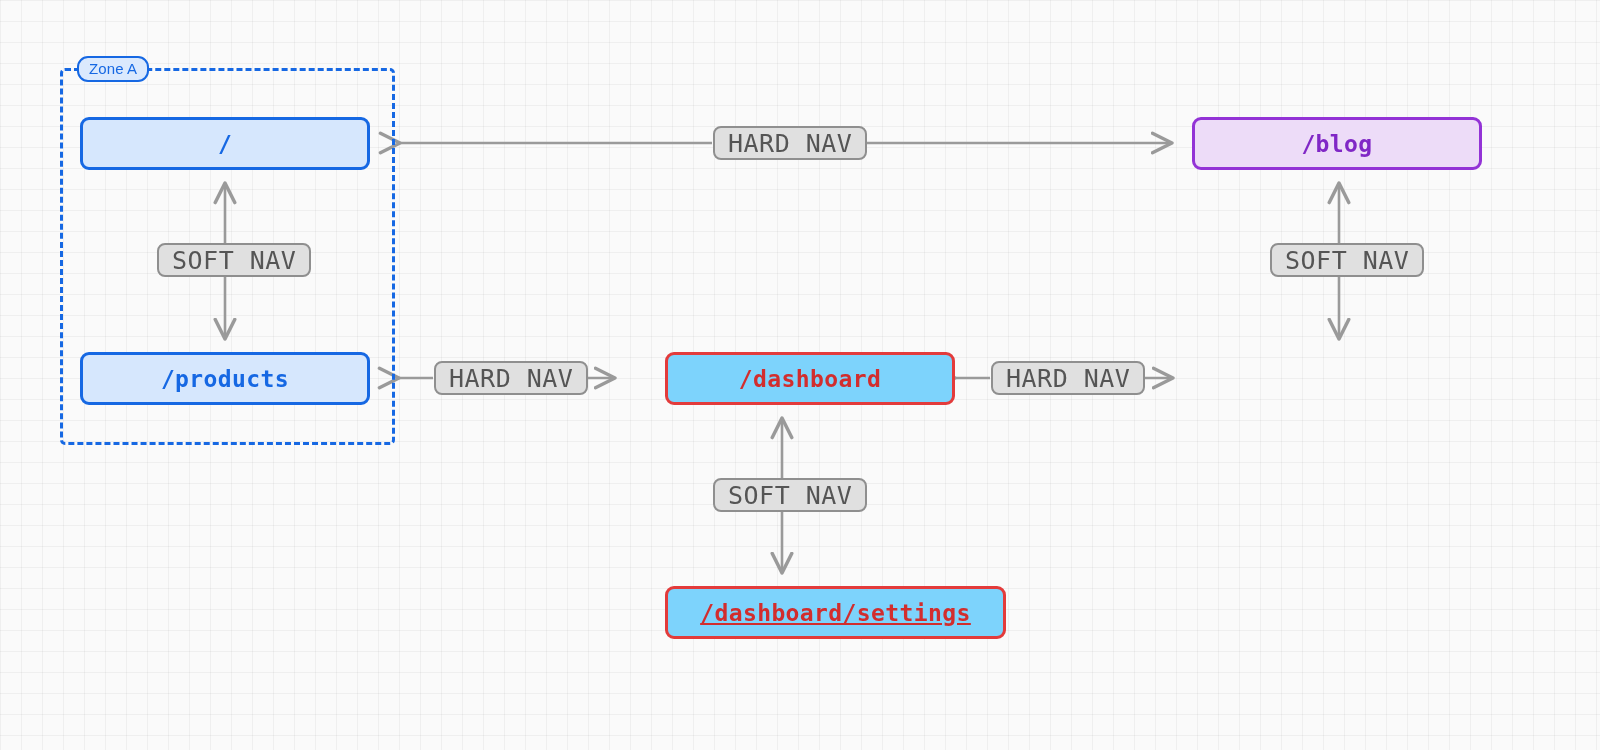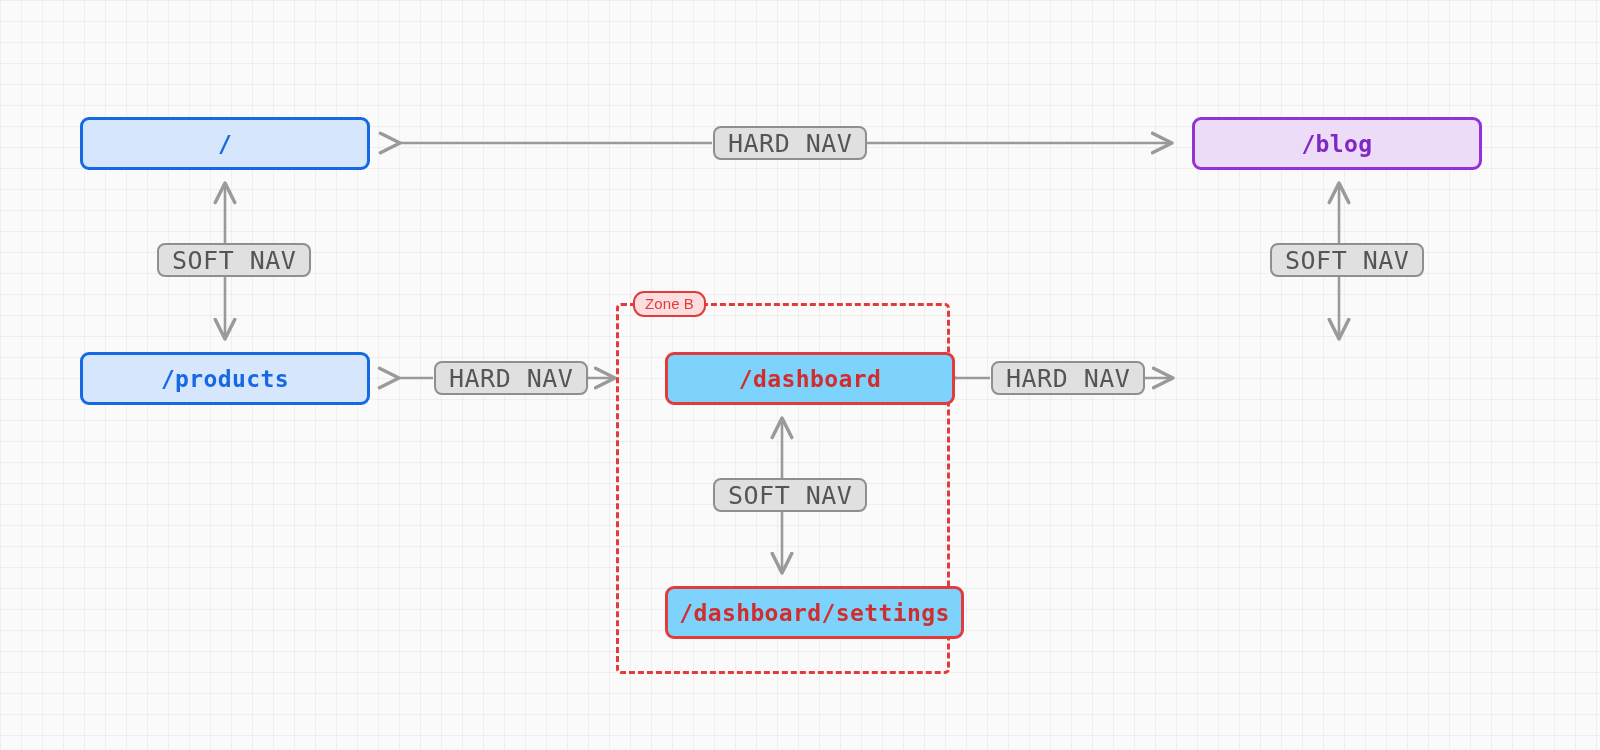--- a/index.html
+++ b/index.html
@@ -70,21 +70,21 @@
     letter-spacing: 0.4px;
     white-space: nowrap;
   }
   .node-blue   { background: #d6e7fd; border-color: #1668e3; color: #1668e3; }
   .node-red    { background: #7dd3fc; border-color: #e33b3b; color: #d22d2d; margin-left: 28px; }
   .node-purple { background: #eddcf8; border-color: #9333d6; color: #8027c6; }
 
   .n-root      { left: 80px;   top: 117px; width: 290px; height: 53px; }
   .n-products  { left: 80px;   top: 352px; width: 290px; height: 53px; }
   .n-dashboard { left: 637px;  top: 352px; width: 290px; height: 53px; }
-  .n-settings  { left: 637px;  top: 586px; width: 299px; height: 53px; }
+  .n-settings  { left: 637px;  top: 586px; width: 341px; height: 53px; text-decoration: underline; }
   .n-blog      { left: 1192px; top: 117px; width: 290px; height: 53px; }
   .n-post      { left: 1192px; top: 352px; width: 290px; height: 53px; }
 
   
   .edge-label {
     position: absolute;
     display: flex;
     align-items: center;
     justify-content: center;
     background: #e0e0e0;
@@ -160,26 +160,26 @@
       <line class="edge-line" x1="782" y1="478" x2="782" y2="420" marker-end="url(#arrow-end)"></line>
       <line class="edge-line" x1="782" y1="512" x2="782" y2="571" marker-end="url(#arrow-end)"></line>
     </g>
 
     <g>
       <line class="edge-line" x1="1339" y1="243" x2="1339" y2="185" marker-end="url(#arrow-end)"></line>
       <line class="edge-line" x1="1339" y1="277" x2="1339" y2="337" marker-end="url(#arrow-end)"></line>
     </g>
   </svg>
 
-
-  <div class="zone zone-b">
-    <span class="zone-label">Zone B</span>
+  <div class="zone zone-a">
+    <span class="zone-label">Zone A</span>
   </div>
 
 
+
   <div class="node node-blue n-root">/</div>
 
   <div class="node node-blue n-products">/products</div>
 
   <div class="node node-red n-dashboard">/dashboard</div>
 
   <div class="node node-red n-settings">/dashboard/settings</div>
 
   <div class="node node-purple n-blog">/blog</div>
 

